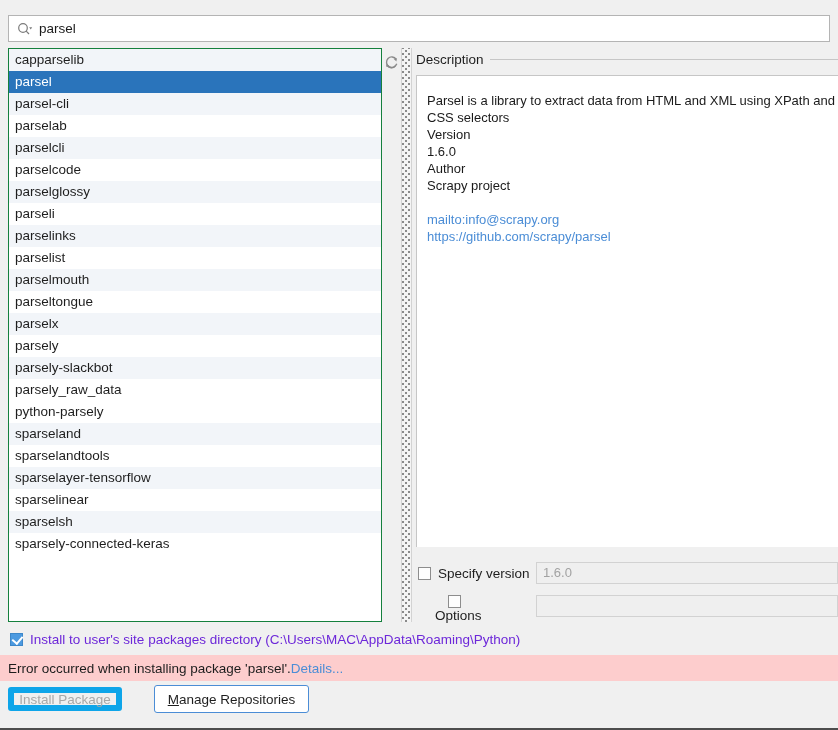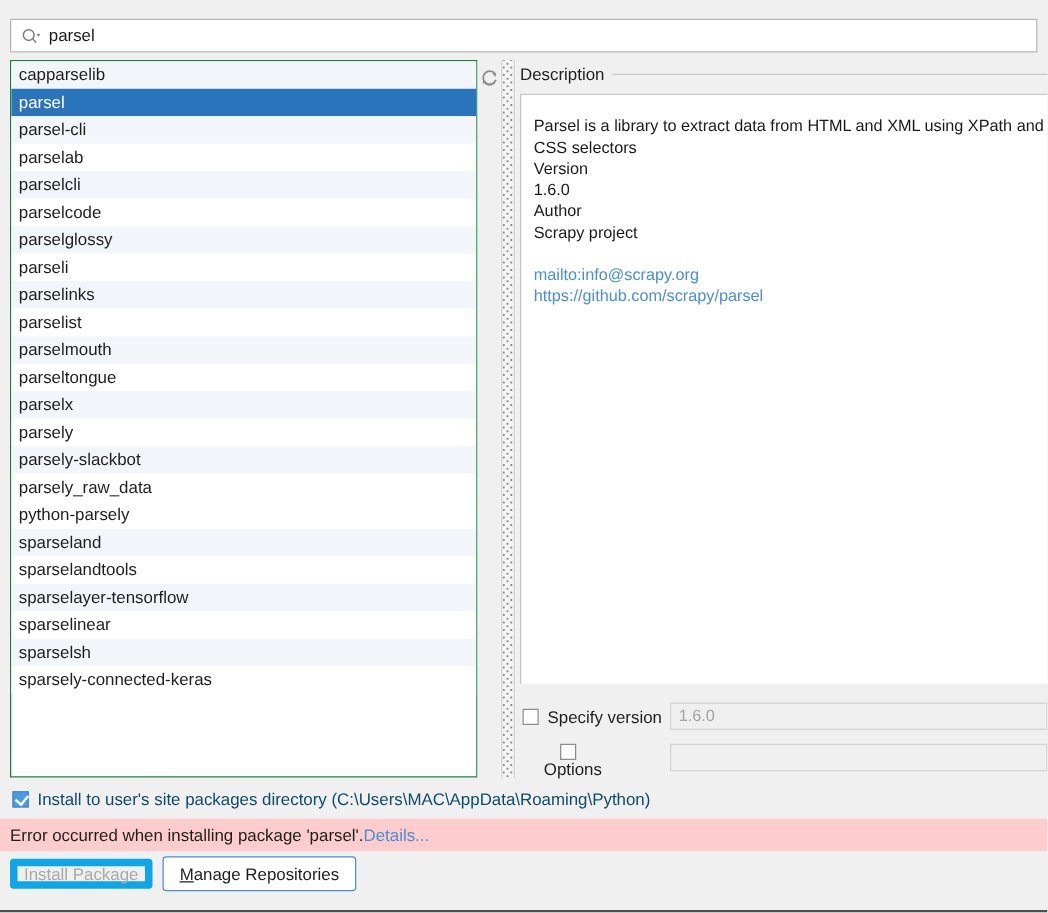--- a/index.html
+++ b/index.html
@@ -217,21 +217,21 @@
 
   
   .userdir-row {
     position: absolute;
     left: 10px; top: 632px;
     display: flex;
     align-items: center;
   }
   .userdir-label {
     font-size: 13.5px;
-    color: #0c4a6e;
+    color: #6d28d9;
     margin-left: 7px;
     white-space: nowrap;
   }
 
   
   .error-bar {
     position: absolute;
     left: 0; top: 655px;
     width: 838px; height: 26px;
     background: #fdcdcd;
@@ -265,21 +265,21 @@
   }
   #btn-install {
     left: 8px; top: 687px;
     width: 114px; height: 24px;
     background: #f0f0f0;
     border: 6px solid #0ea5e9;
     color: #a8a8a8;
     cursor: default;
   }
   #btn-manage {
-    left: 130px; top: 685px;
+    left: 154px; top: 685px;
     width: 155px; height: 28px;
     background: #ffffff;
     border: 1px solid #4b8dd6;
     color: #1e1e1e;
     cursor: pointer;
   }
   #btn-manage .mn { text-decoration: underline; }
 </style>
 </head>
 <body>

